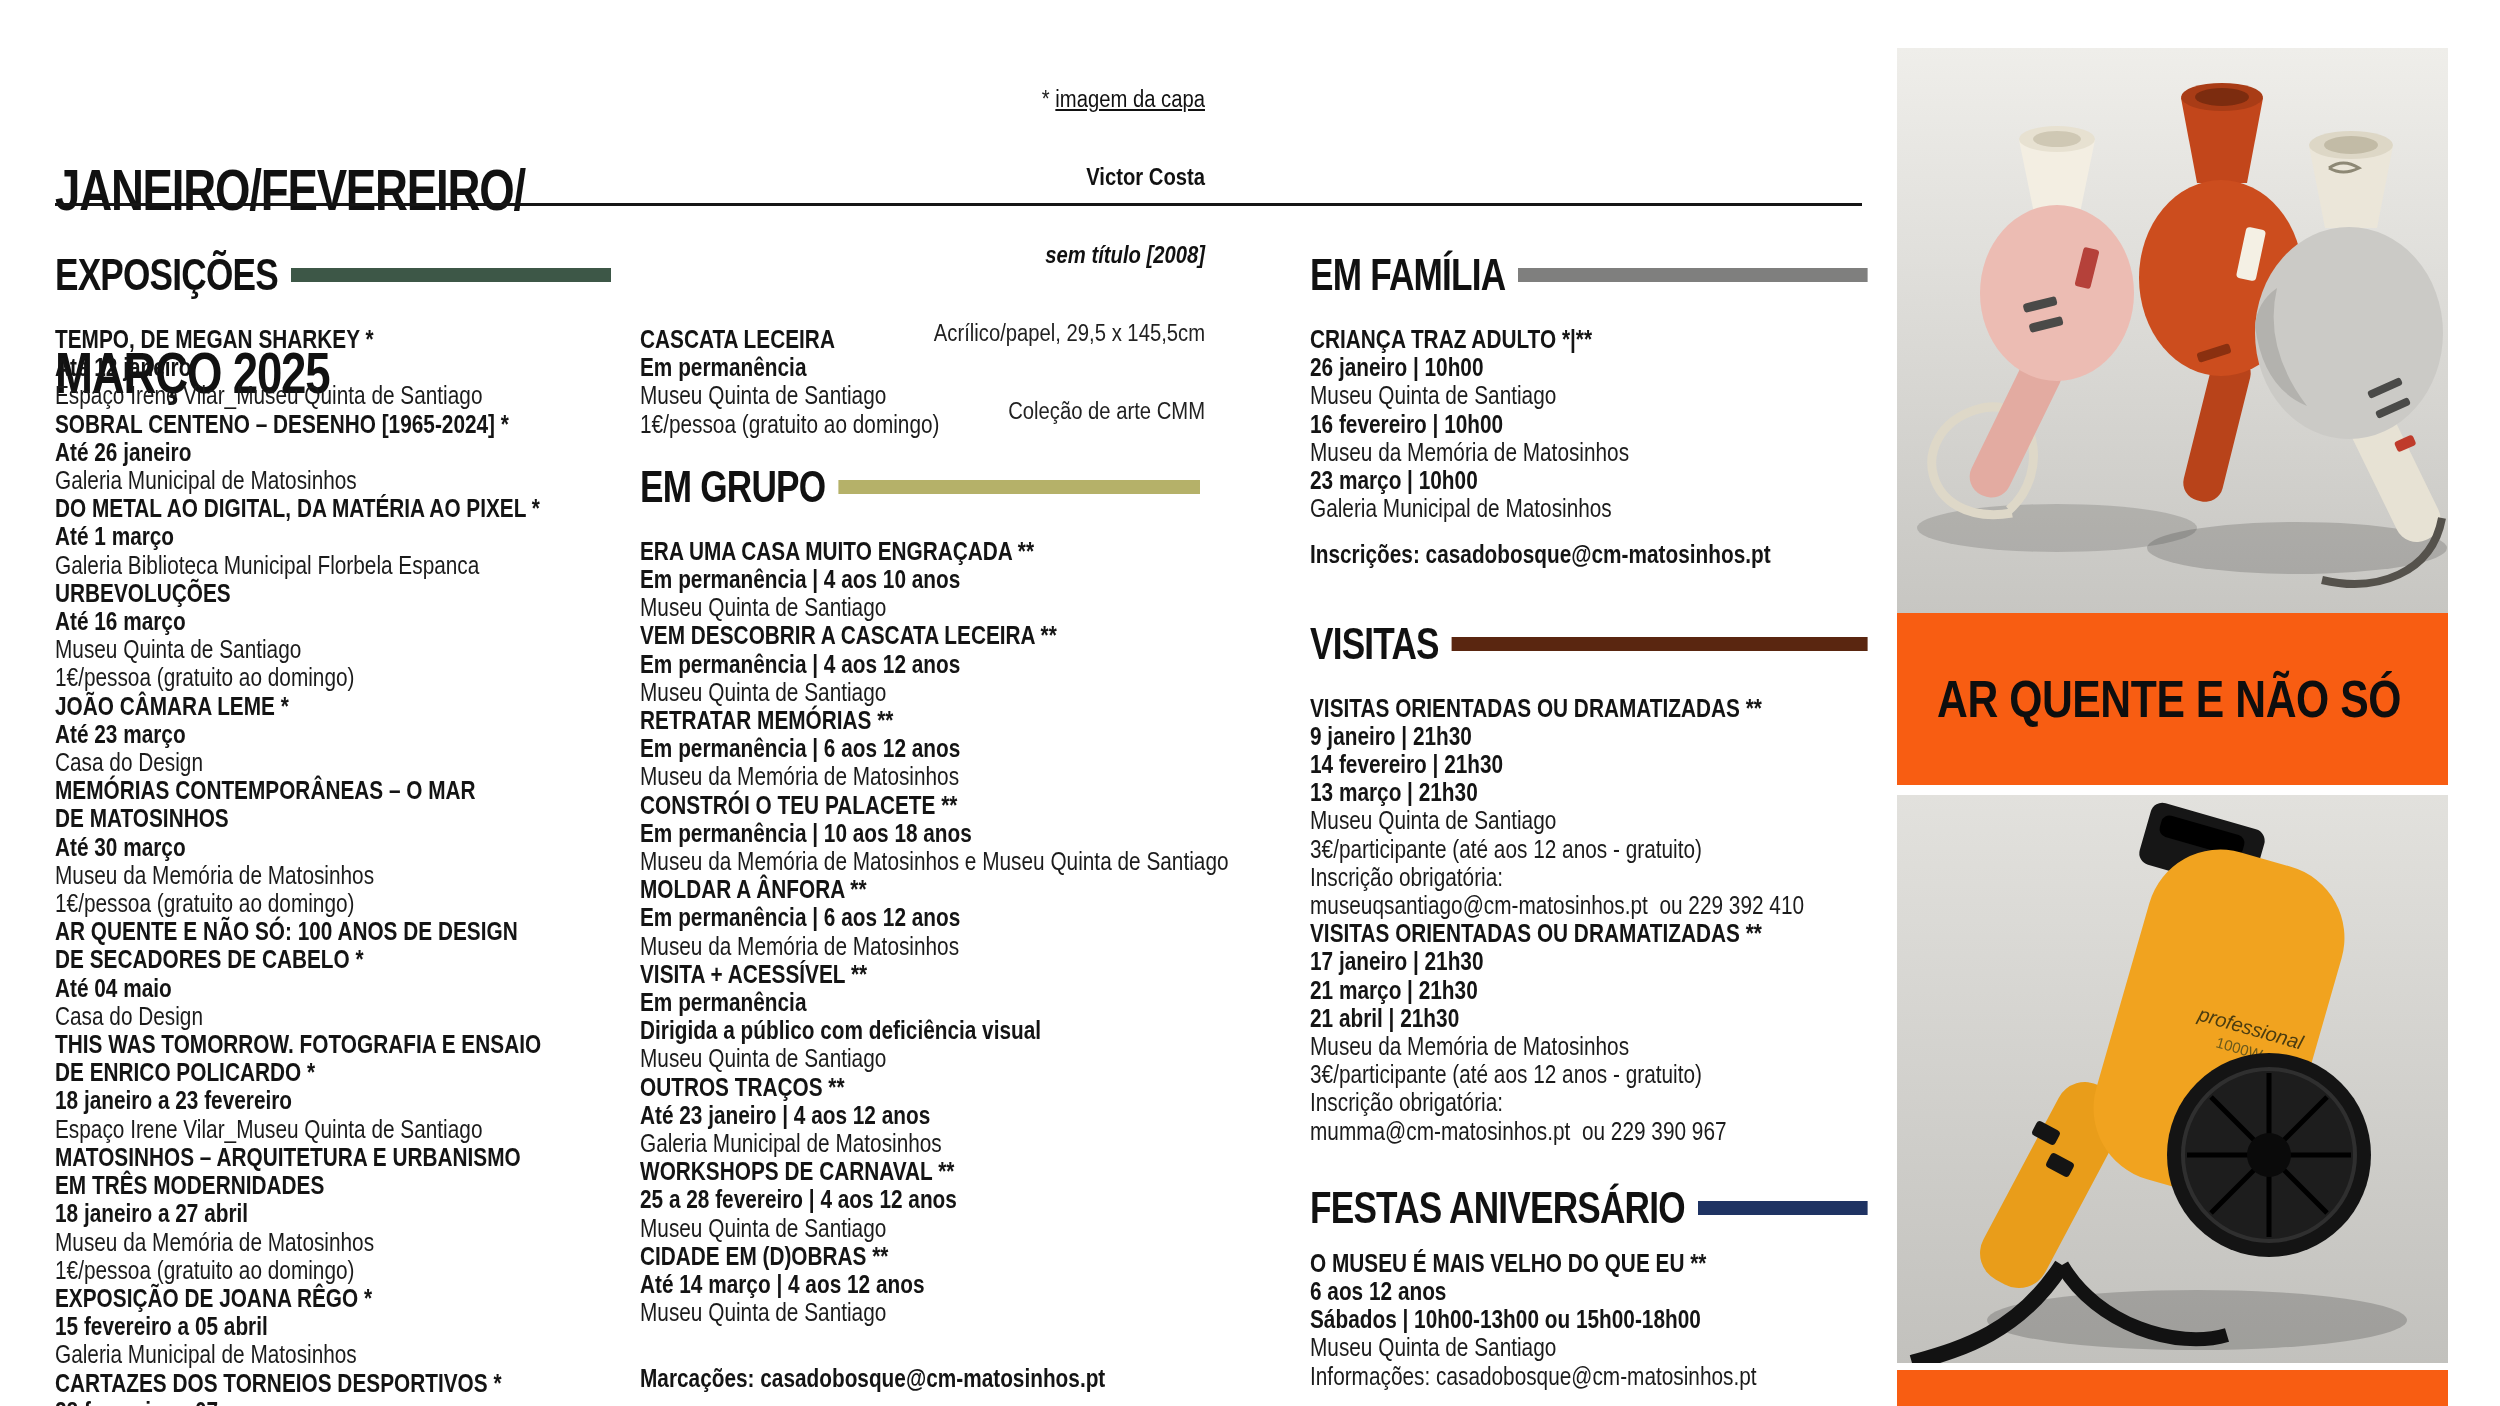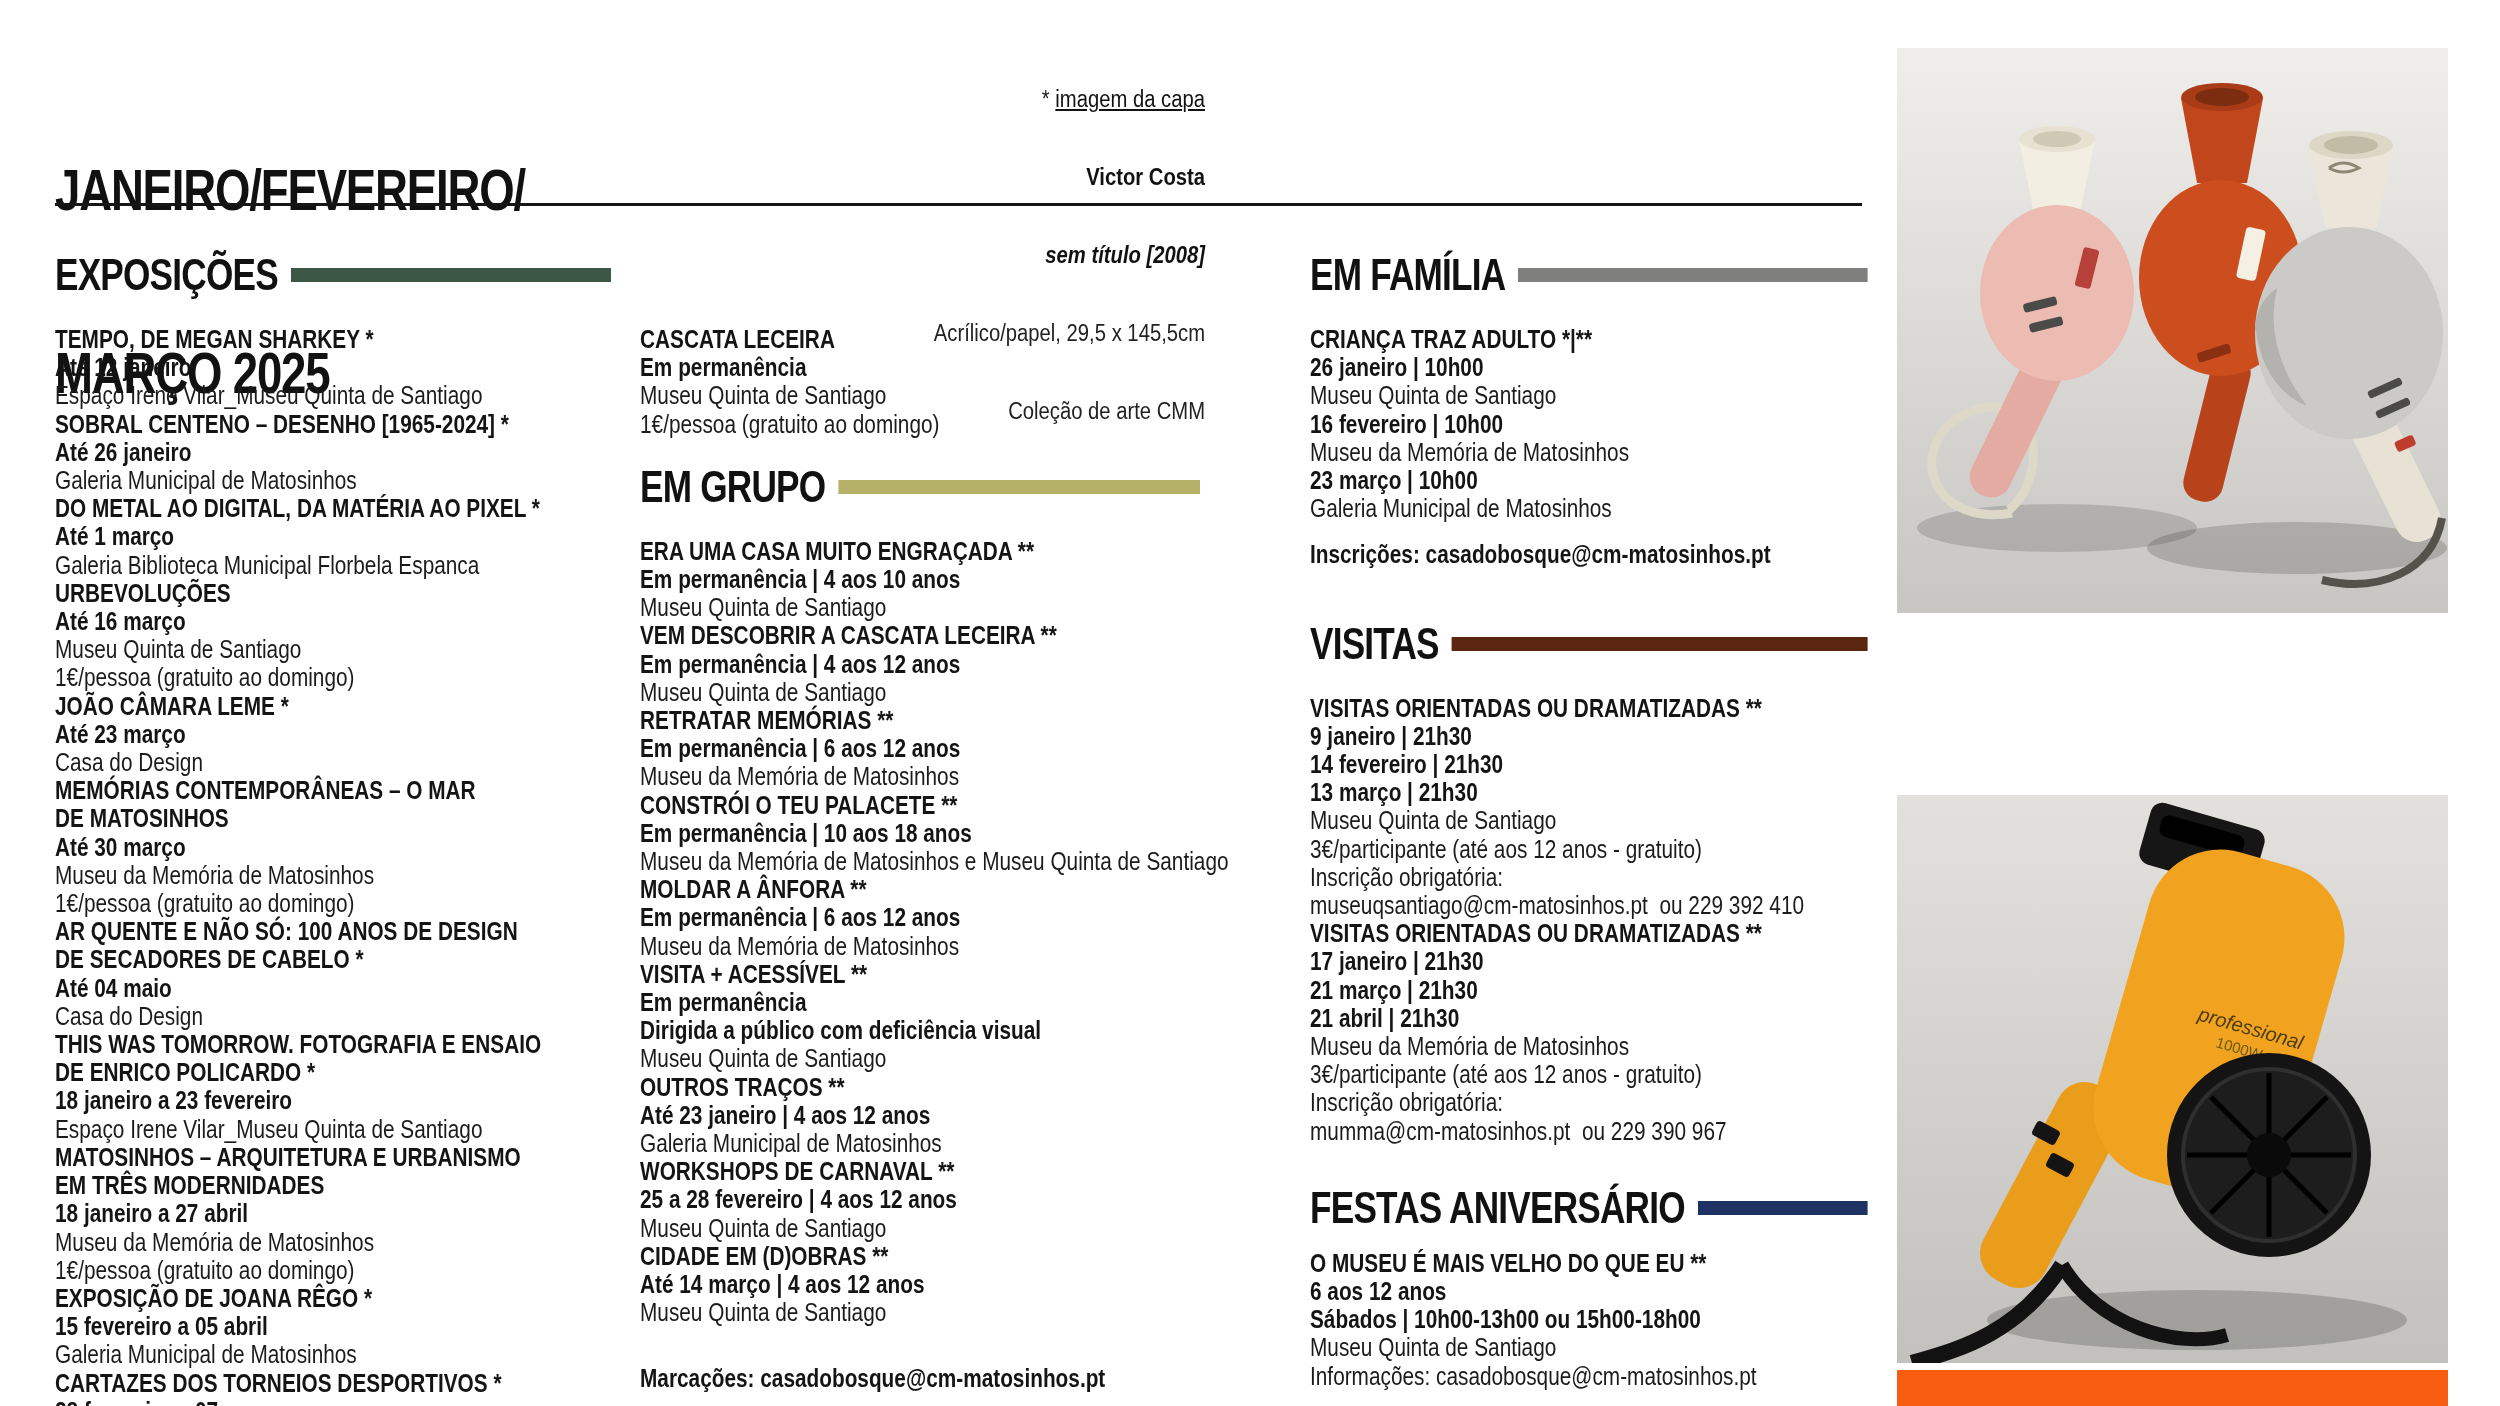--- a/index.html
+++ b/index.html
@@ -306,20 +306,23 @@
         <ellipse cx="452" cy="285" rx="94" ry="106" fill="#cbcac6"></ellipse>
         <path d="M380 240 q-14 60 30 118 q-44 -18 -52 -80 q2 -24 22 -38" fill="#b3b2ae"></path>
         <rect x="470" y="336" width="36" height="8" rx="3" fill="#4a4a48" transform="rotate(-24 488 340)"></rect>
         <rect x="478" y="356" width="36" height="8" rx="3" fill="#4a4a48" transform="rotate(-24 496 360)"></rect>
         <rect x="498" y="390" width="20" height="11" rx="3" fill="#bf3b2b" transform="rotate(-24 508 395)"></rect>
         <path d="M545 470 C 535 525, 480 545, 425 532" fill="none" stroke="#55524c" stroke-width="8"></path>
       </g>
     </svg>
   </div>
 
+  <div class="band" style="background: rgb(248, 93, 18);">
+    <span class="band-text">AR QUENTE E NÃO SÓ</span>
+  </div>
 
   <div class="photoB">
     <svg width="551" height="568" viewBox="0 0 551 568">
       <rect x="0" y="0" width="551" height="568" fill="url(#gB)"></rect>
       <ellipse cx="300" cy="525" rx="210" ry="30" fill="rgba(0,0,0,0.18)"></ellipse>
       <g>
 
         <path d="M165 470 C 120 540, 60 555, 15 568" fill="none" stroke="#121212" stroke-width="16"></path>
         <path d="M165 470 C 200 530, 280 555, 330 540" fill="none" stroke="#121212" stroke-width="14"></path>
 

